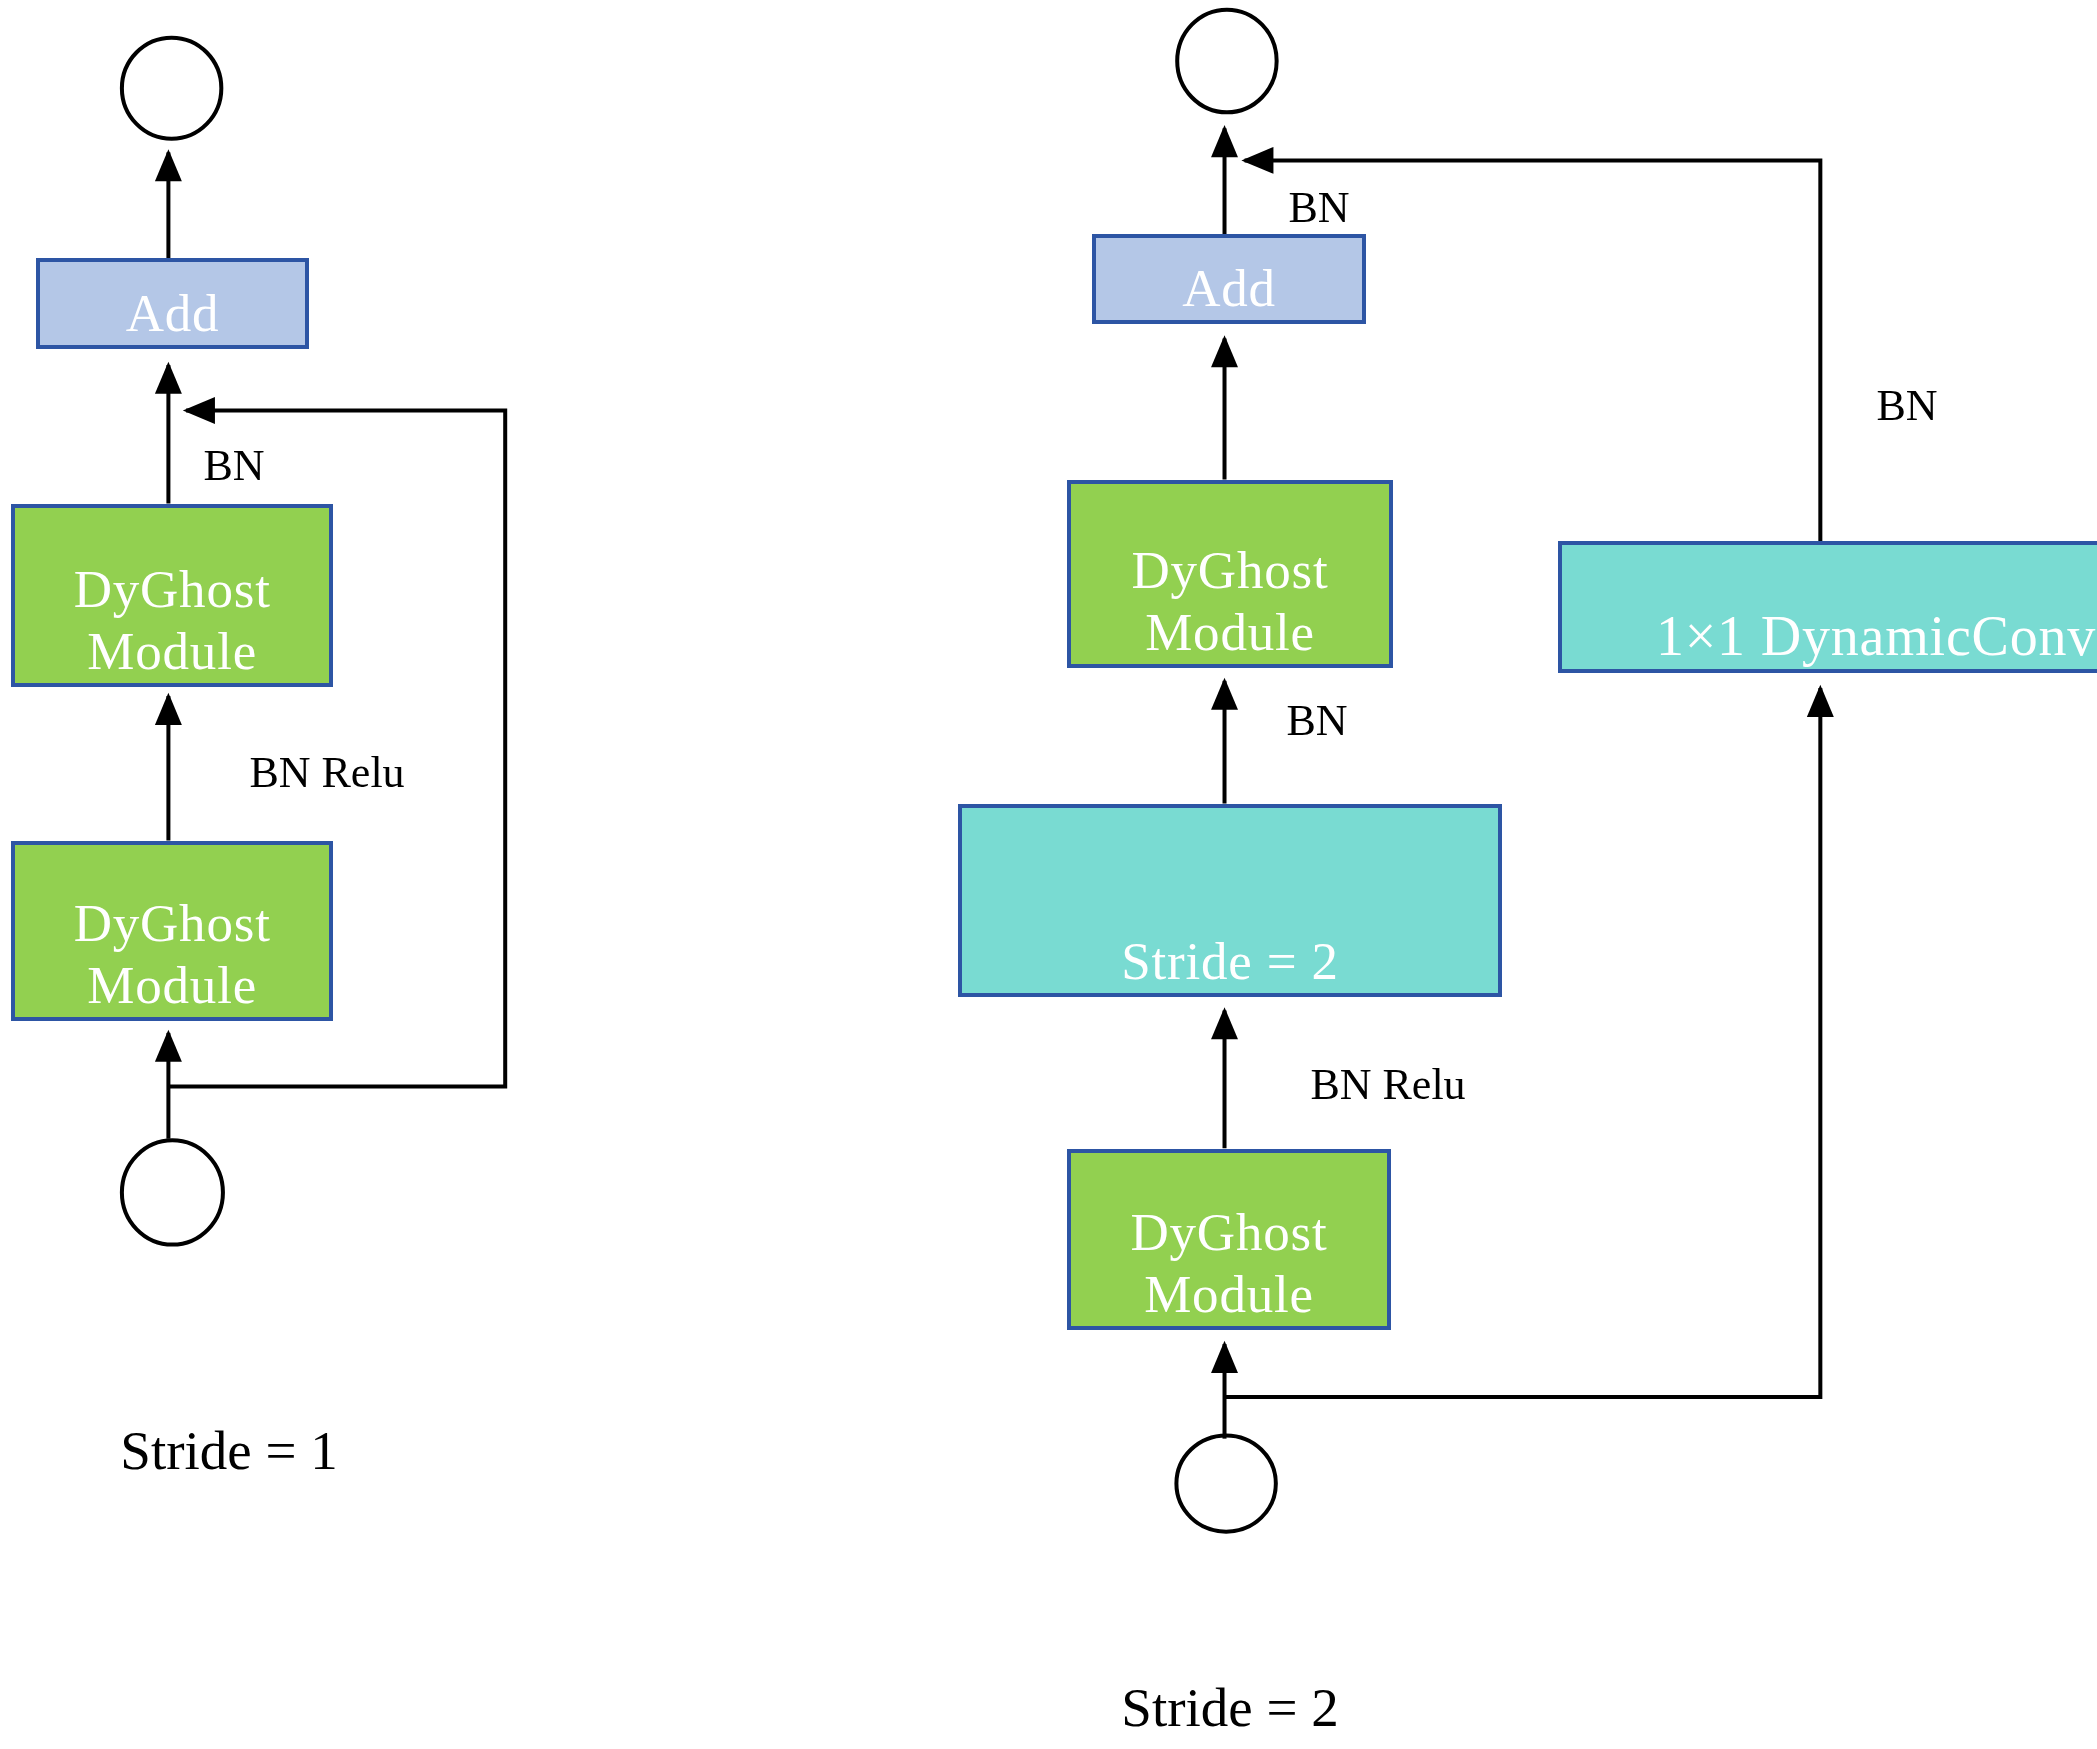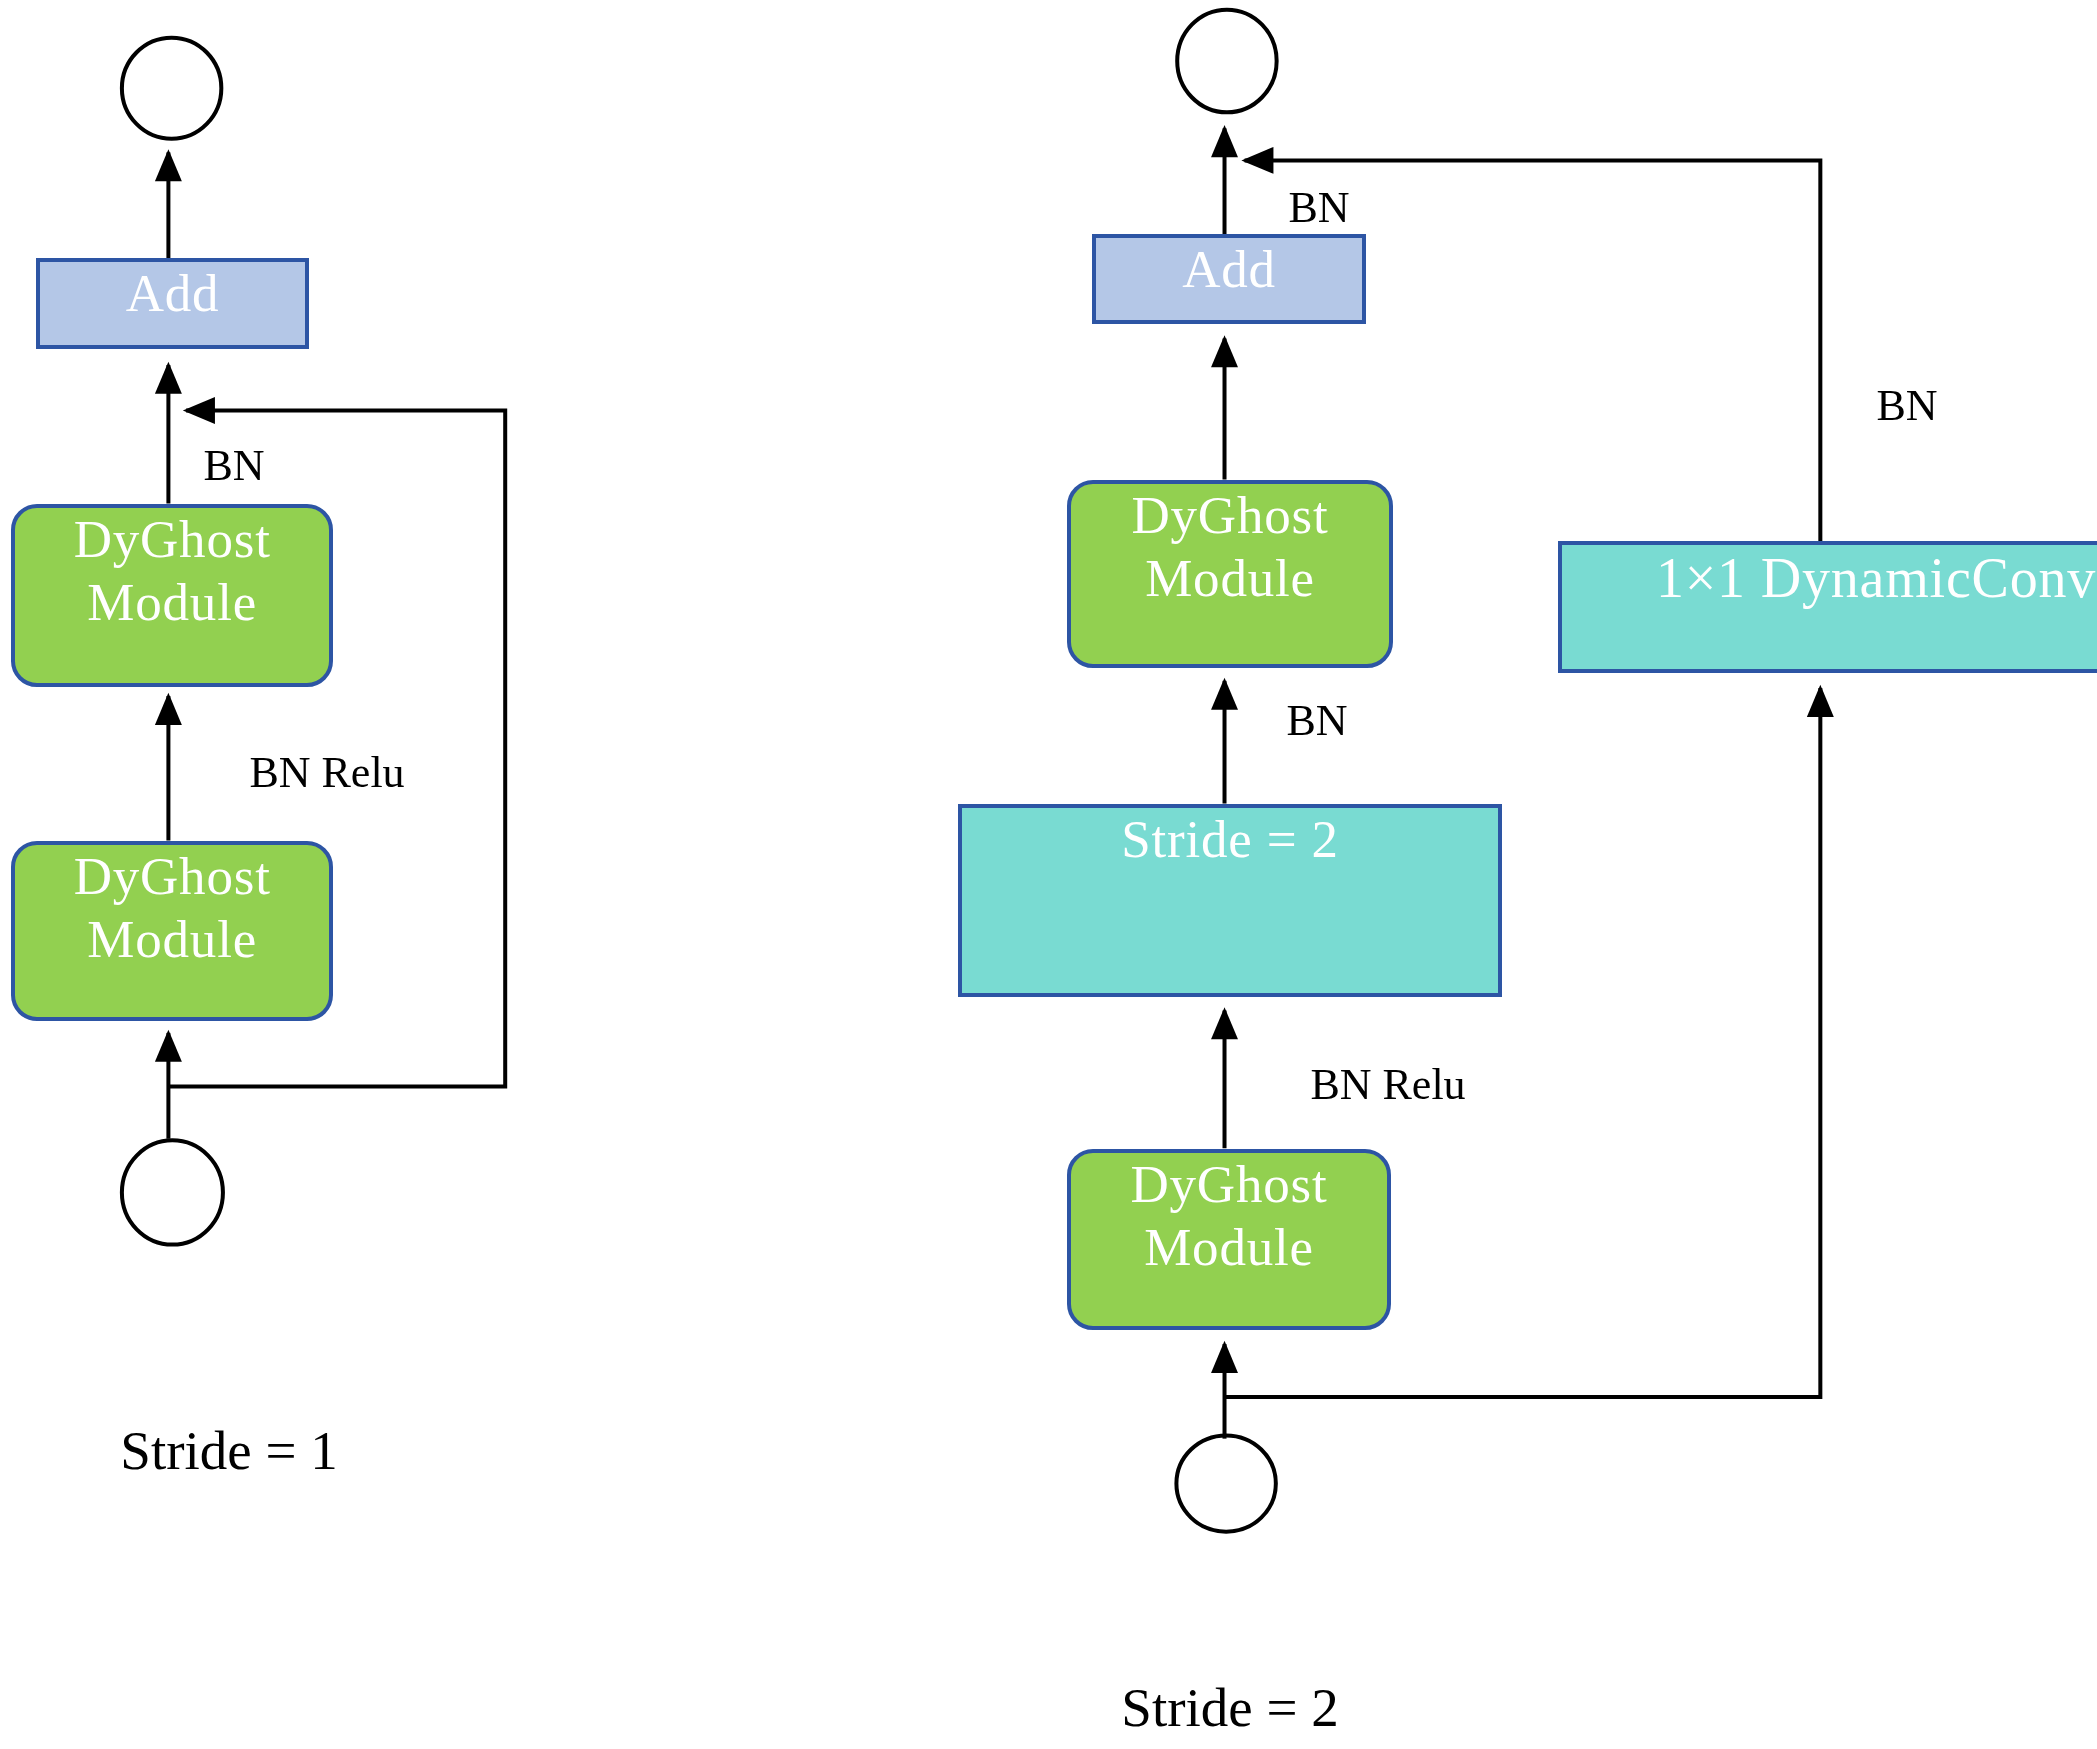--- a/index.html
+++ b/index.html
@@ -10,28 +10,28 @@
     font-family:"Liberation Serif","DejaVu Serif",serif;
     overflow:hidden;
   }
   .canvas svg{position:absolute;left:0;top:0;}
   .box{
     position:absolute;
     box-sizing:border-box;
     border:4.8px solid var(--box-border,#2d55a4);
     color:var(--box-text,#fff);
     display:flex;flex-direction:column;
-    align-items:center;justify-content:flex-start;
+    align-items:center;justify-content:flex-end;
     text-align:center;
     font-size:53px;line-height:1.18;
     letter-spacing:0.8px;
   }
   .box span{display:block;}
   .fill-add{background:var(--add-fill,#b4c7e7);}
-  .fill-module{background:var(--module-fill,#92d050);border-radius:26px;}
+  .fill-module{background:var(--module-fill,#92d050);}
   .fill-conv{background:var(--conv-fill,#79dbd2);}
   .lbl{
     position:absolute;
     transform:translate(-50%,-50%);
     color:var(--label-text,#000);
     font-size:44px;
     white-space:nowrap;
   }
   .caption{font-size:55px;}
   

